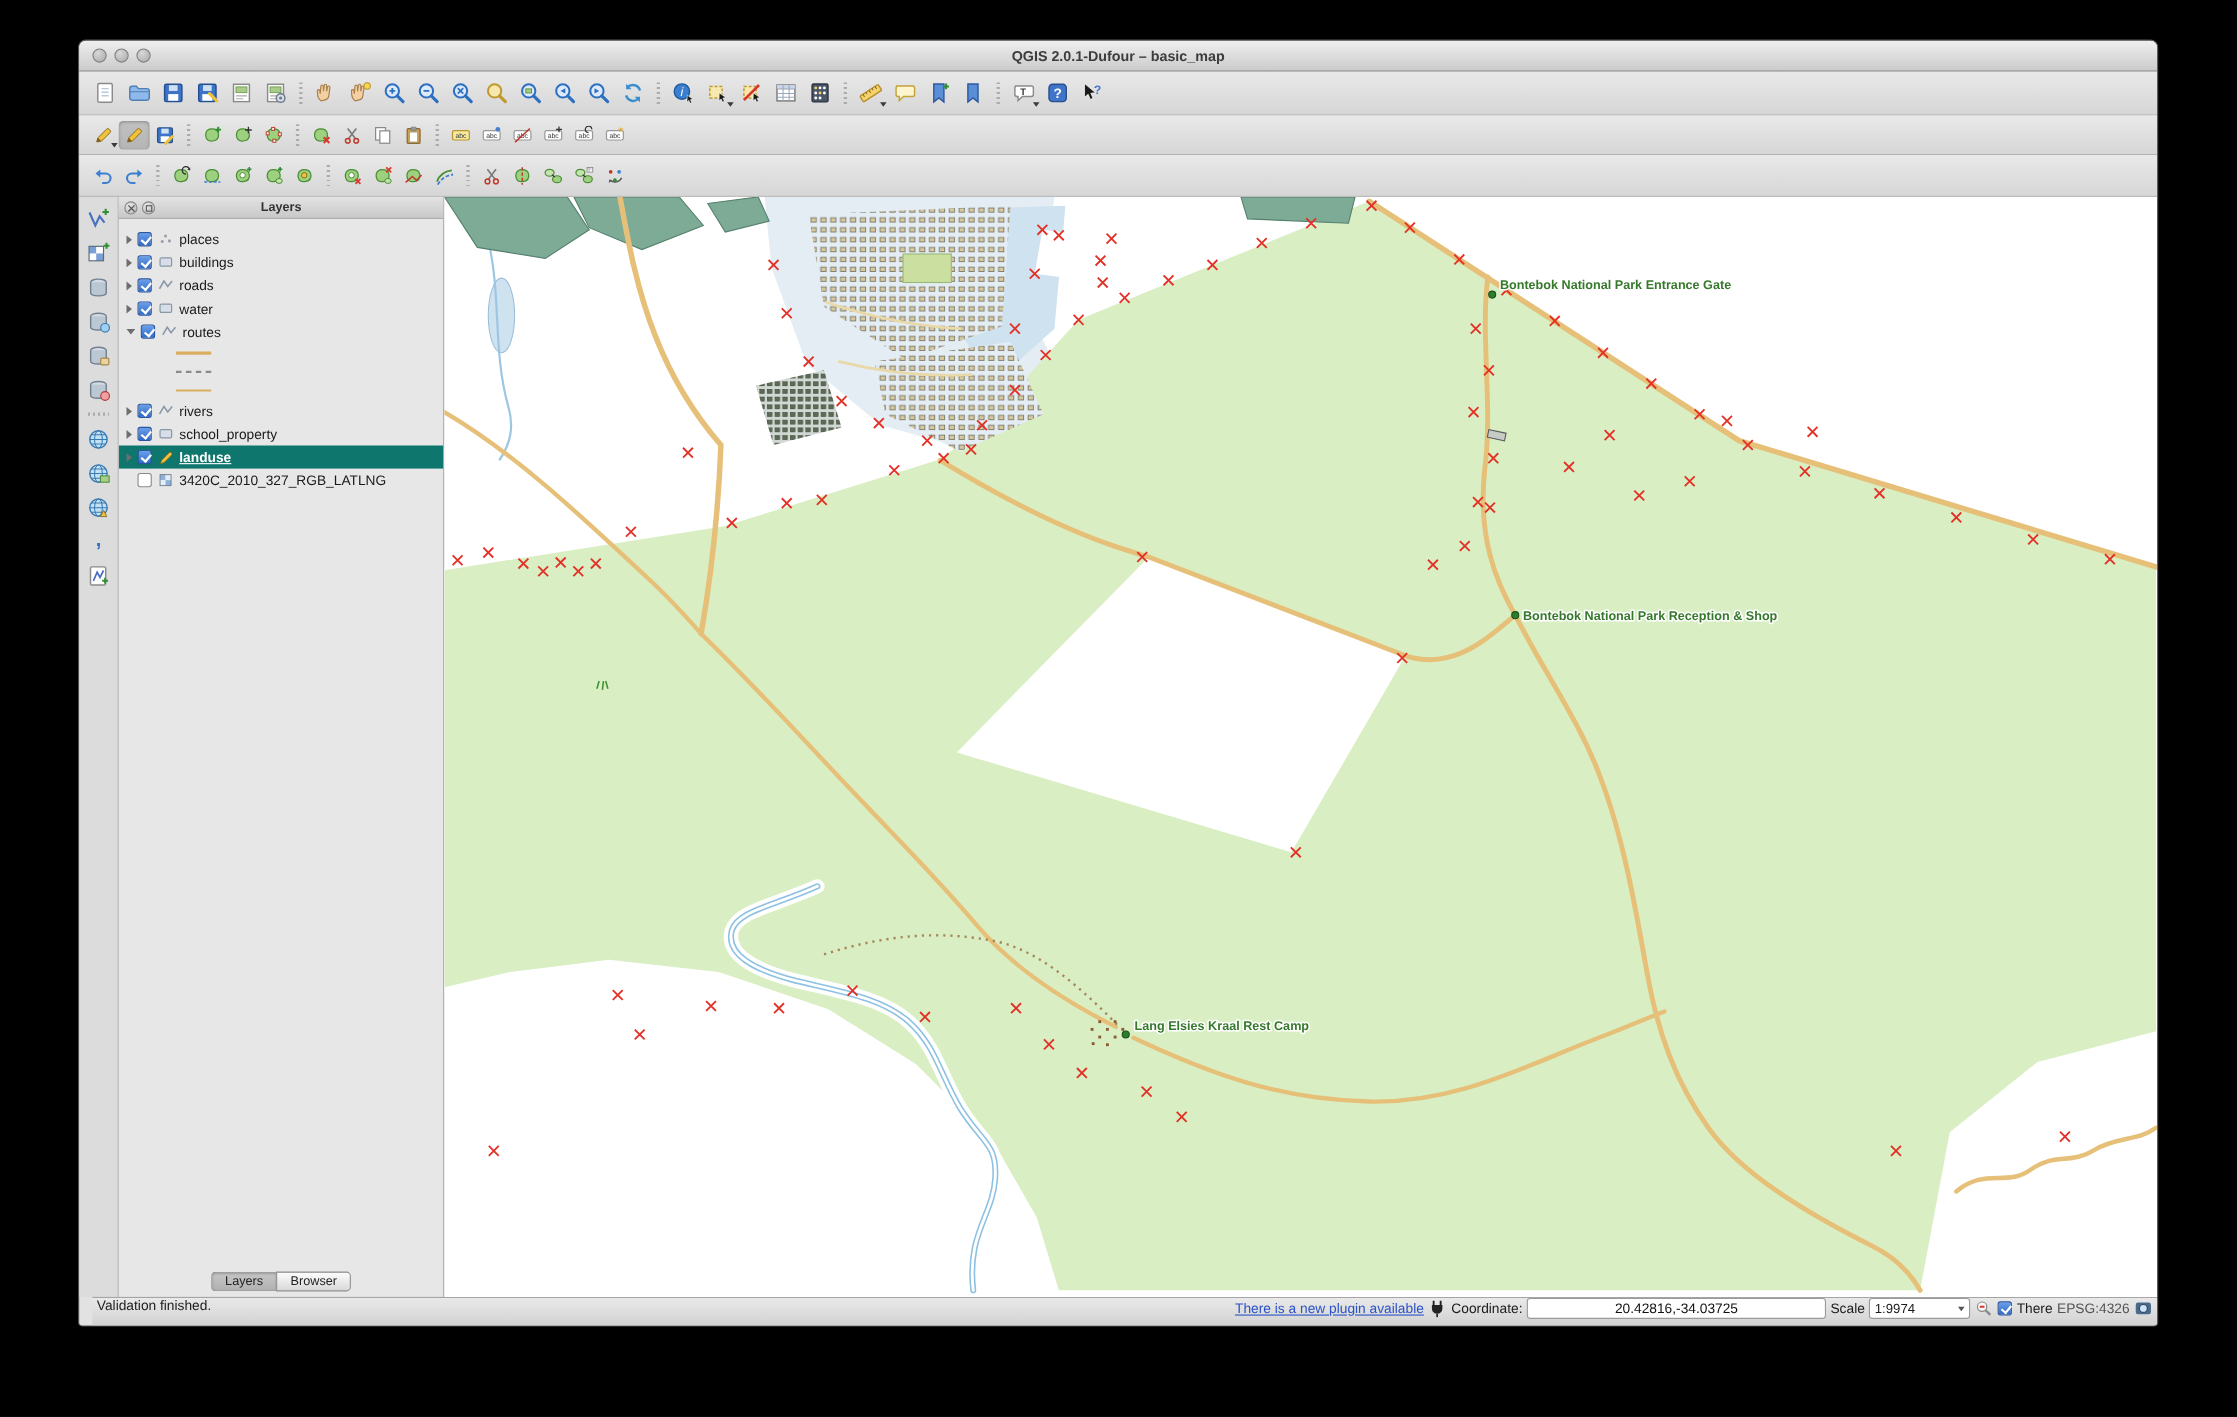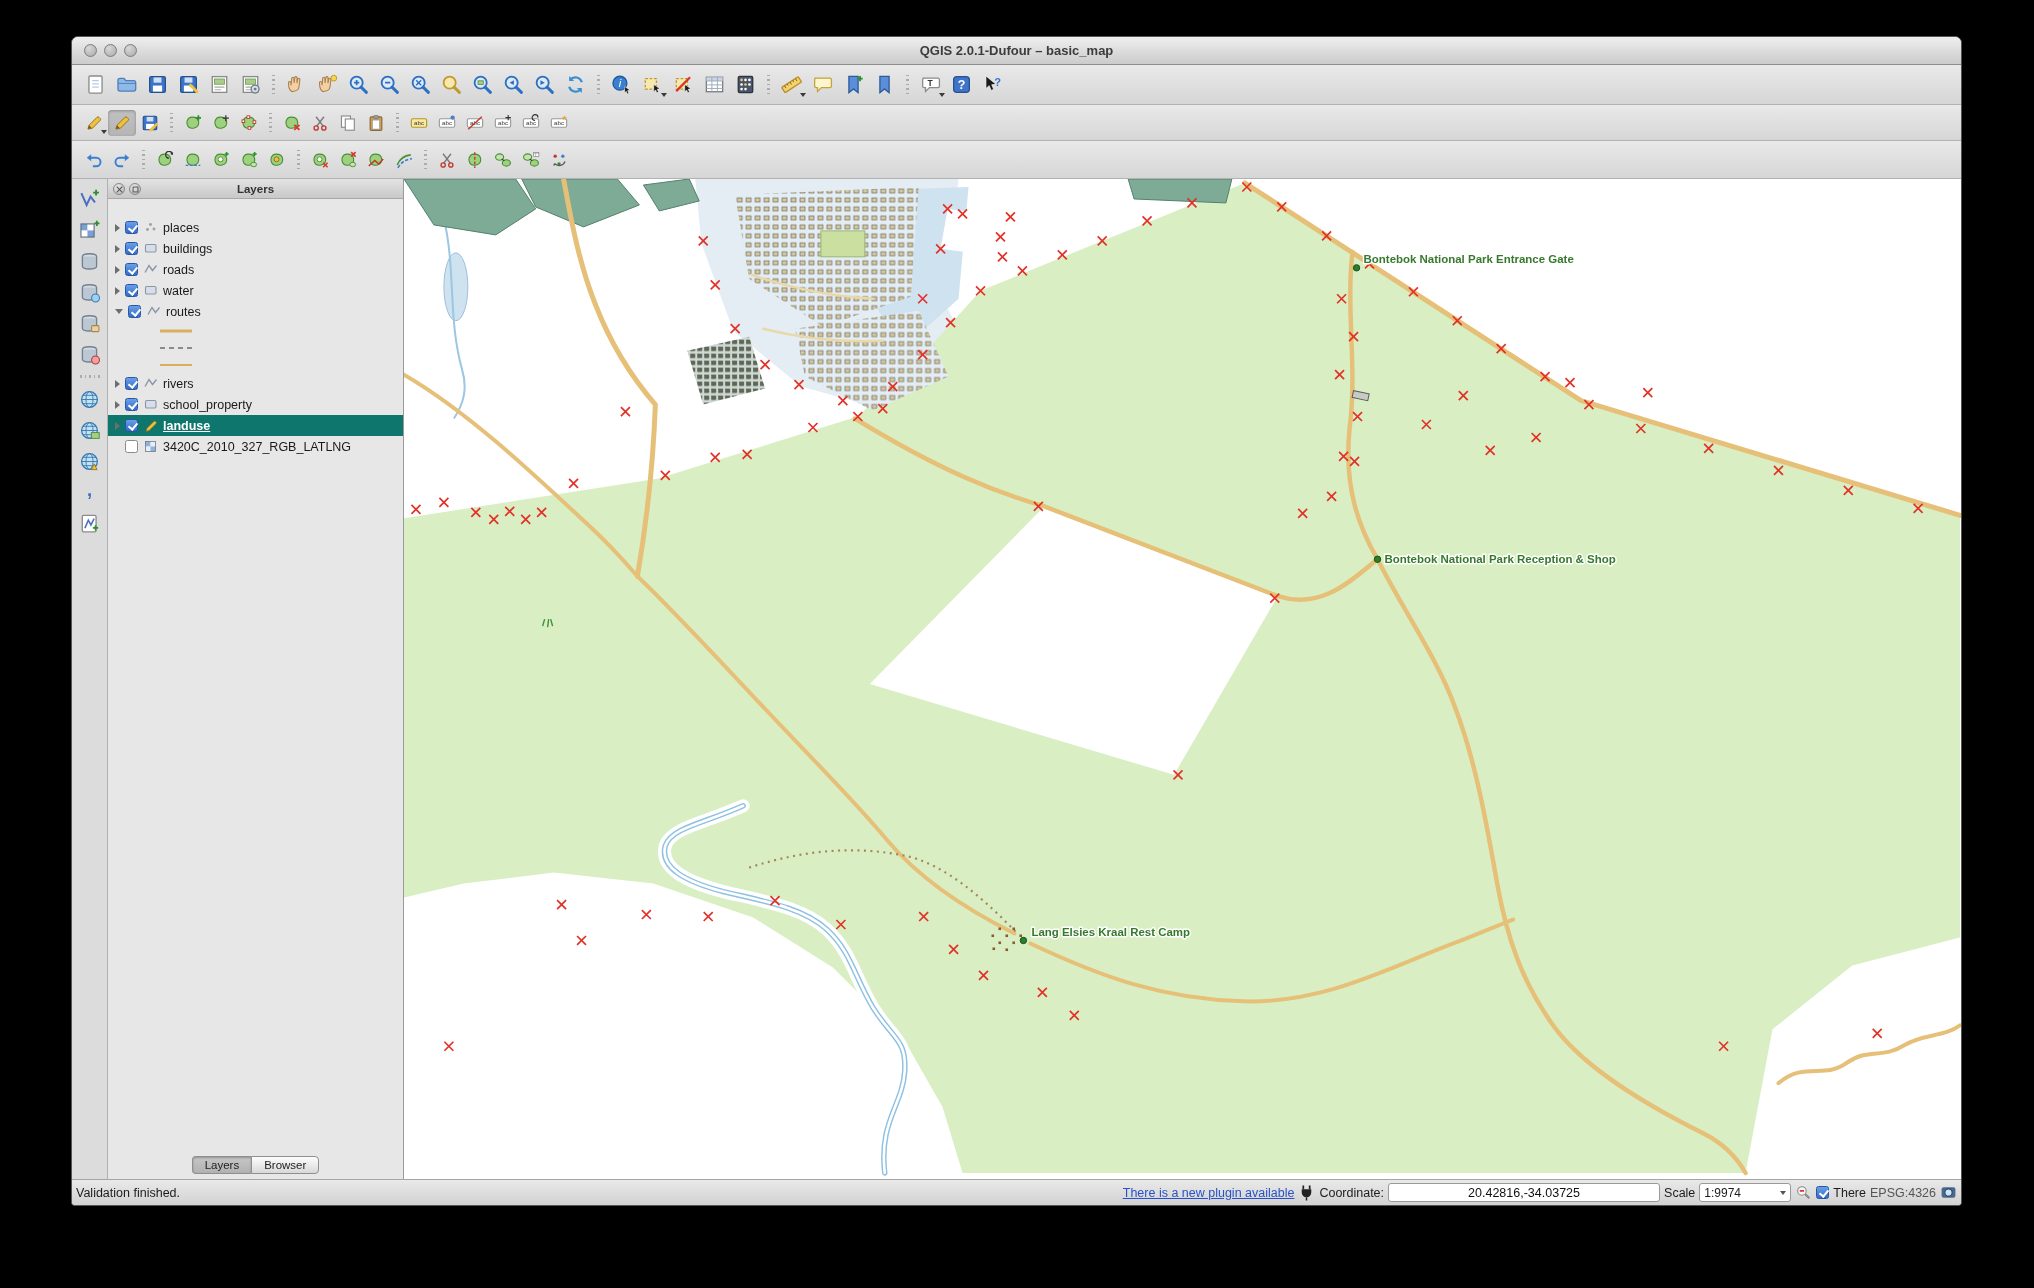--- a/index.html
+++ b/index.html
@@ -42,21 +42,21 @@
   
   #layers-panel { width:296px; flex:0 0 296px; background:#e7e7e7; border-right:1px solid #9a9a9a;
     display:flex; flex-direction:column; }
   .panel-header { height:20px; flex:0 0 20px; background:linear-gradient(#e3e3e3,#c8c8c8);
     border-bottom:1px solid #a8a8a8; position:relative; display:flex; align-items:center; justify-content:center; }
   .panel-header .ptitle { font-size:11.5px; color:#333; font-weight:bold; }
   .phbtn { position:absolute; top:4px; width:12px; height:12px; border-radius:50%;
     background:radial-gradient(circle at 35% 30%, #e8e8e8, #b5b5b5); border:1px solid #888;
     display:flex; align-items:center; justify-content:center; }
   .phbtn.b1 { left:5px; } .phbtn.b2 { left:21px; }
-  #layer-tree { flex:1; overflow:hidden; padding-top:18px; }
+  #layer-tree { flex:1; overflow:hidden; padding-top:8px; }
   .lrow { display:flex; align-items:center; height:21px; padding-left:7px; gap:5px; }
   .lrow.sel { background:#0f766e; }
   .arr { width:0; height:0; border-top:4px solid transparent; border-bottom:4px solid transparent;
     border-left:5px solid #6e6e6e; flex:0 0 auto; }
   .arr.down { border-left:4px solid transparent; border-right:4px solid transparent;
     border-top:5px solid #6e6e6e; border-bottom:none; }
   .arr.noarr { visibility:hidden; }
   .cb { width:13px; height:13px; background:#fff; border:1px solid #8a8a8a; border-radius:2.5px; flex:0 0 auto; }
   .cb.on { background:linear-gradient(#6aa0ea,#2f6ac8); border-color:#2a55a0; position:relative; }
   .cb.on::after { content:""; position:absolute; left:4px; top:1px; width:4px; height:7px;
@@ -74,21 +74,21 @@
   .ptab.active { background:linear-gradient(#c6c6c6,#b2b2b2); box-shadow:inset 0 1px 2px rgba(0,0,0,.25); }
   
   #map-wrap { flex:1; position:relative; background:#fff; min-width:0; }
   #map-svg { position:absolute; inset:0; width:100%; height:100%; }
   .maplabel { font-family:"Liberation Sans","DejaVu Sans",sans-serif; font-size:11.5px; font-weight:bold;
     fill:#37792c; stroke:#ffffff; stroke-width:2.8px; paint-order:stroke; stroke-linejoin:round; }
   #vertex-markers path { stroke:#e23127; stroke-width:1.7; fill:none; }
   .poi { fill:#2e7d2b; stroke:#17521c; stroke-width:1; }
   
   .statusbar { height:26px; flex:0 0 26px; background:linear-gradient(#e9e9e9,#d2d2d2);
-    border-top:1px solid #a5a5a5; display:flex; align-items:center; font-size:12.5px; color:#1c1c1c; padding:0 4px; }
+    border-top:1px solid #a5a5a5; display:flex; align-items:flex-start; font-size:12.5px; color:#1c1c1c; padding:0 4px;margin-left:12px; }
   .sright { margin-left:auto; display:flex; align-items:center; gap:4px; }
   .slink { color:#2a52c8; text-decoration:underline; cursor:pointer; }
   .scoord { width:272px; height:19px; border:1px solid #9a9a9a; border-radius:3px; background:#fff;
     font-size:12.5px; text-align:center; font-family:inherit; color:#111; }
   .scombo { width:92px; height:19px; border:1px solid #9a9a9a; border-radius:3px; background:#fff;
     display:flex; align-items:center; padding:0 4px; gap:4px; }
   .scombo .val { flex:1; font-size:12px; }
   .carrow { width:0; height:0; border-left:3.5px solid transparent; border-right:3.5px solid transparent;
     border-top:4.5px solid #555; }
   .cb2 { width:13px; height:13px; border-radius:2.5px; background:linear-gradient(#6aa0ea,#2f6ac8);

